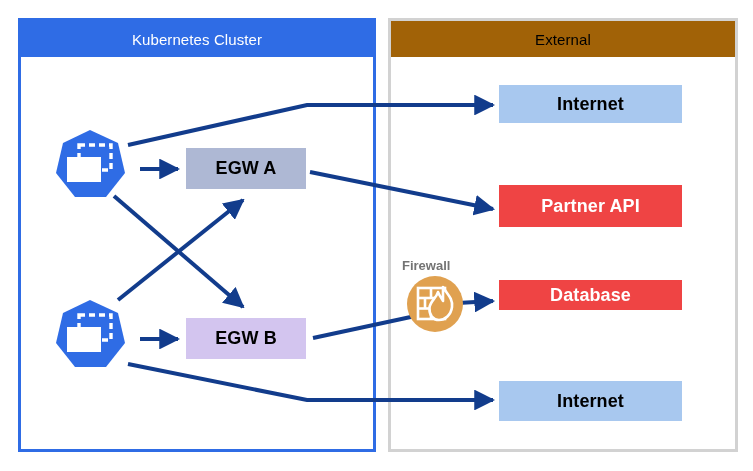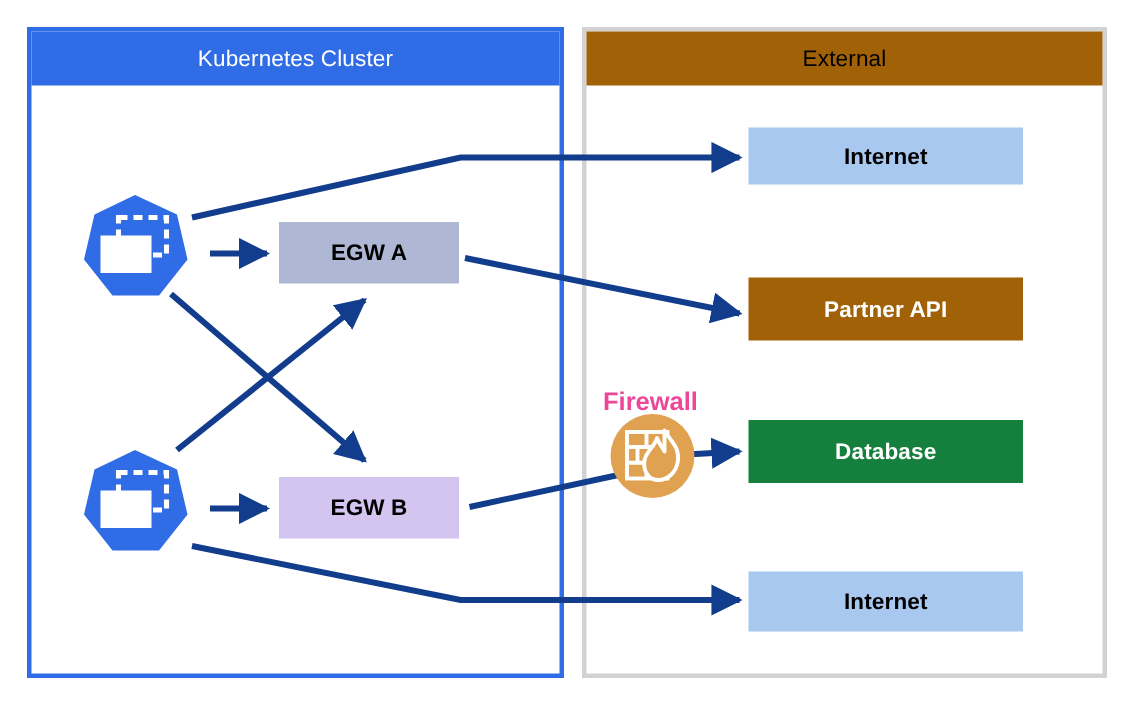--- a/index.html
+++ b/index.html
@@ -21,34 +21,34 @@
     display:flex;align-items:center;justify-content:center;
     font-weight:normal;font-size:15px;letter-spacing:.1px;
   }
   .cluster .panel-head{background:#2f6ce5;color:#ffffff;}
   .external .panel-head{background:#a16207;color:#000000;}
 
   
   .nodebox{
     position:absolute;box-sizing:border-box;
     display:flex;align-items:center;justify-content:center;
-    font-weight:bold;font-size:15px;letter-spacing:.1px;
+    font-weight:bold;font-size:18px;letter-spacing:.1px;
     text-align:center;
   }
   .egw-a{left:186px;top:148px;width:120px;height:41px;background:#aeb8d4;color:#000;}
   .egw-b{left:186px;top:318px;width:120px;height:41px;background:#d3c5ef;color:#000;}
   .internet-top{left:499px;top:85px;width:183px;height:38px;background:#a8c8ef;color:#000;}
-  .partner-api{left:499px;top:185px;width:183px;height:42px;background:#a16207;color:#fff;}
-  .database{left:499px;top:280px;width:183px;height:42px;background:#15803d;color:#fff;}
+  .partner-api{left:499px;top:185px;width:183px;height:42px;background:#ef4444;color:#fff;}
+  .database{left:499px;top:280px;width:183px;height:30px;background:#ef4444;color:#fff;}
   .internet-bottom{left:499px;top:381px;width:183px;height:40px;background:#a8c8ef;color:#000;}
 
   
   .fw-label{
     position:absolute;left:402px;top:258px;
-    font-size:17px;font-weight:bold;color:#ec4899;
+    font-size:13px;font-weight:bold;color:#737373;
   }
 
   
   #wires{position:absolute;left:0;top:0;width:753px;height:471px;pointer-events:none;}
 </style>
 </head>
 <body>
 
 <div id="stage">
 

